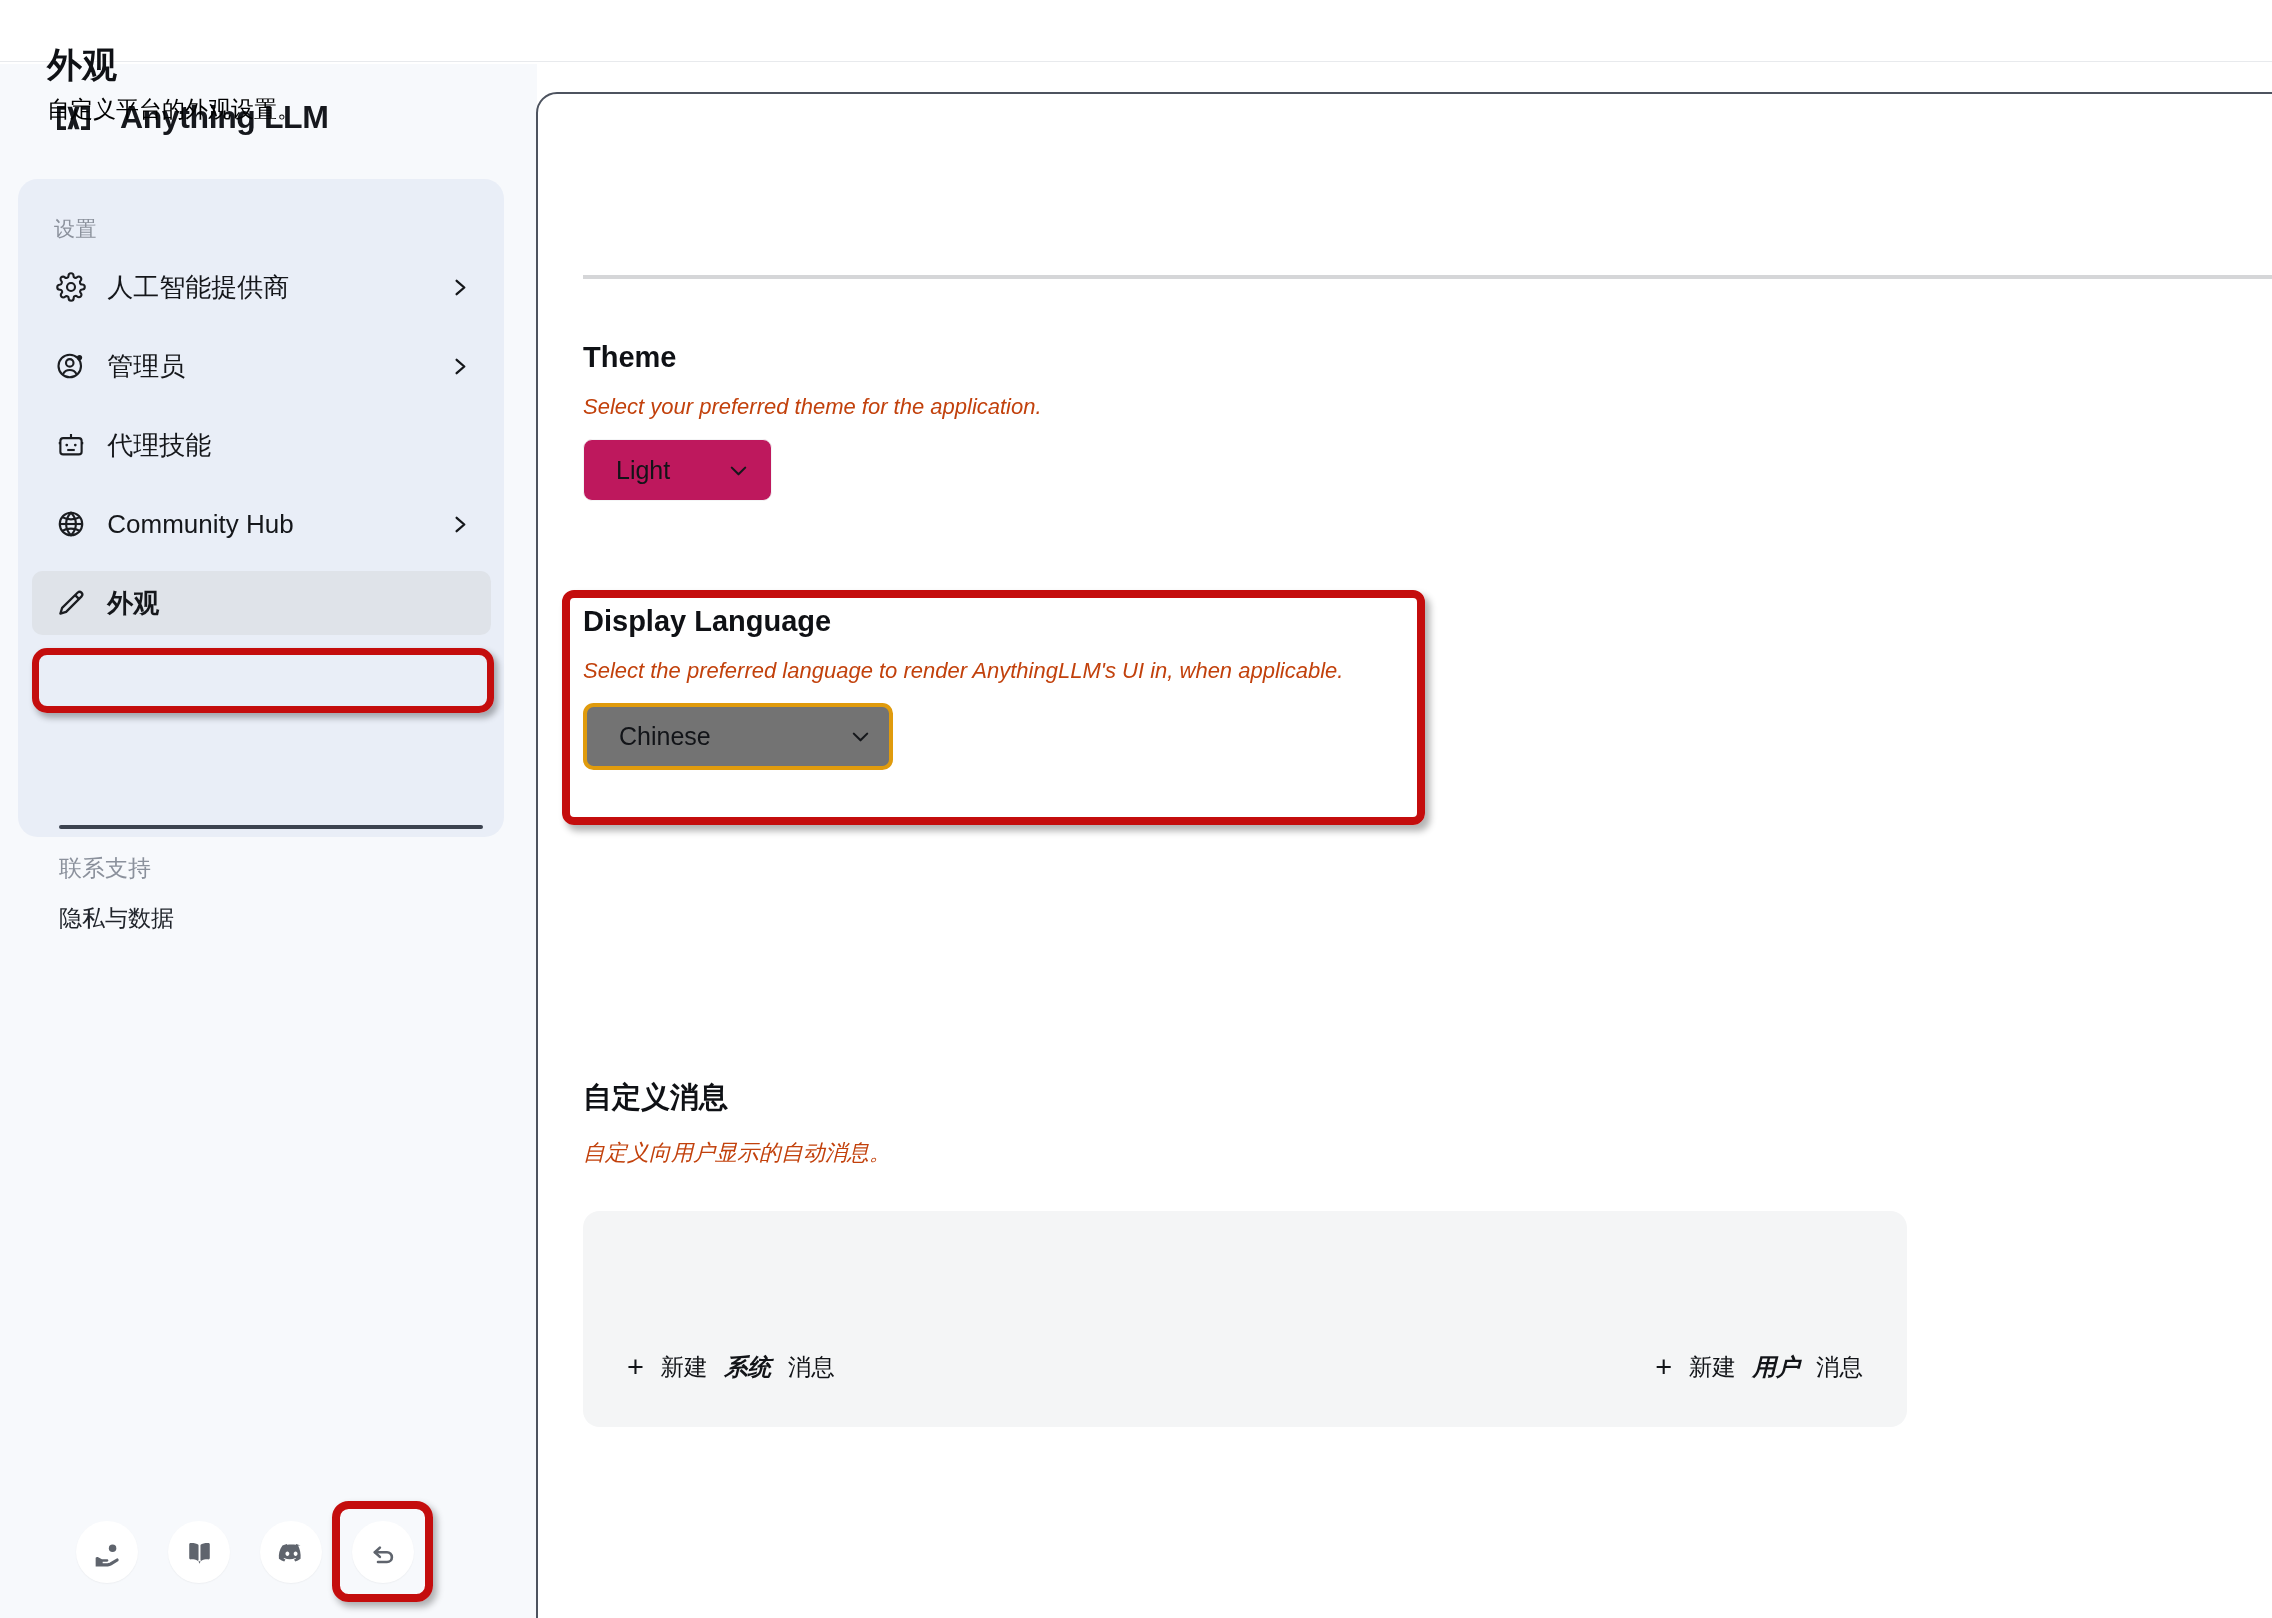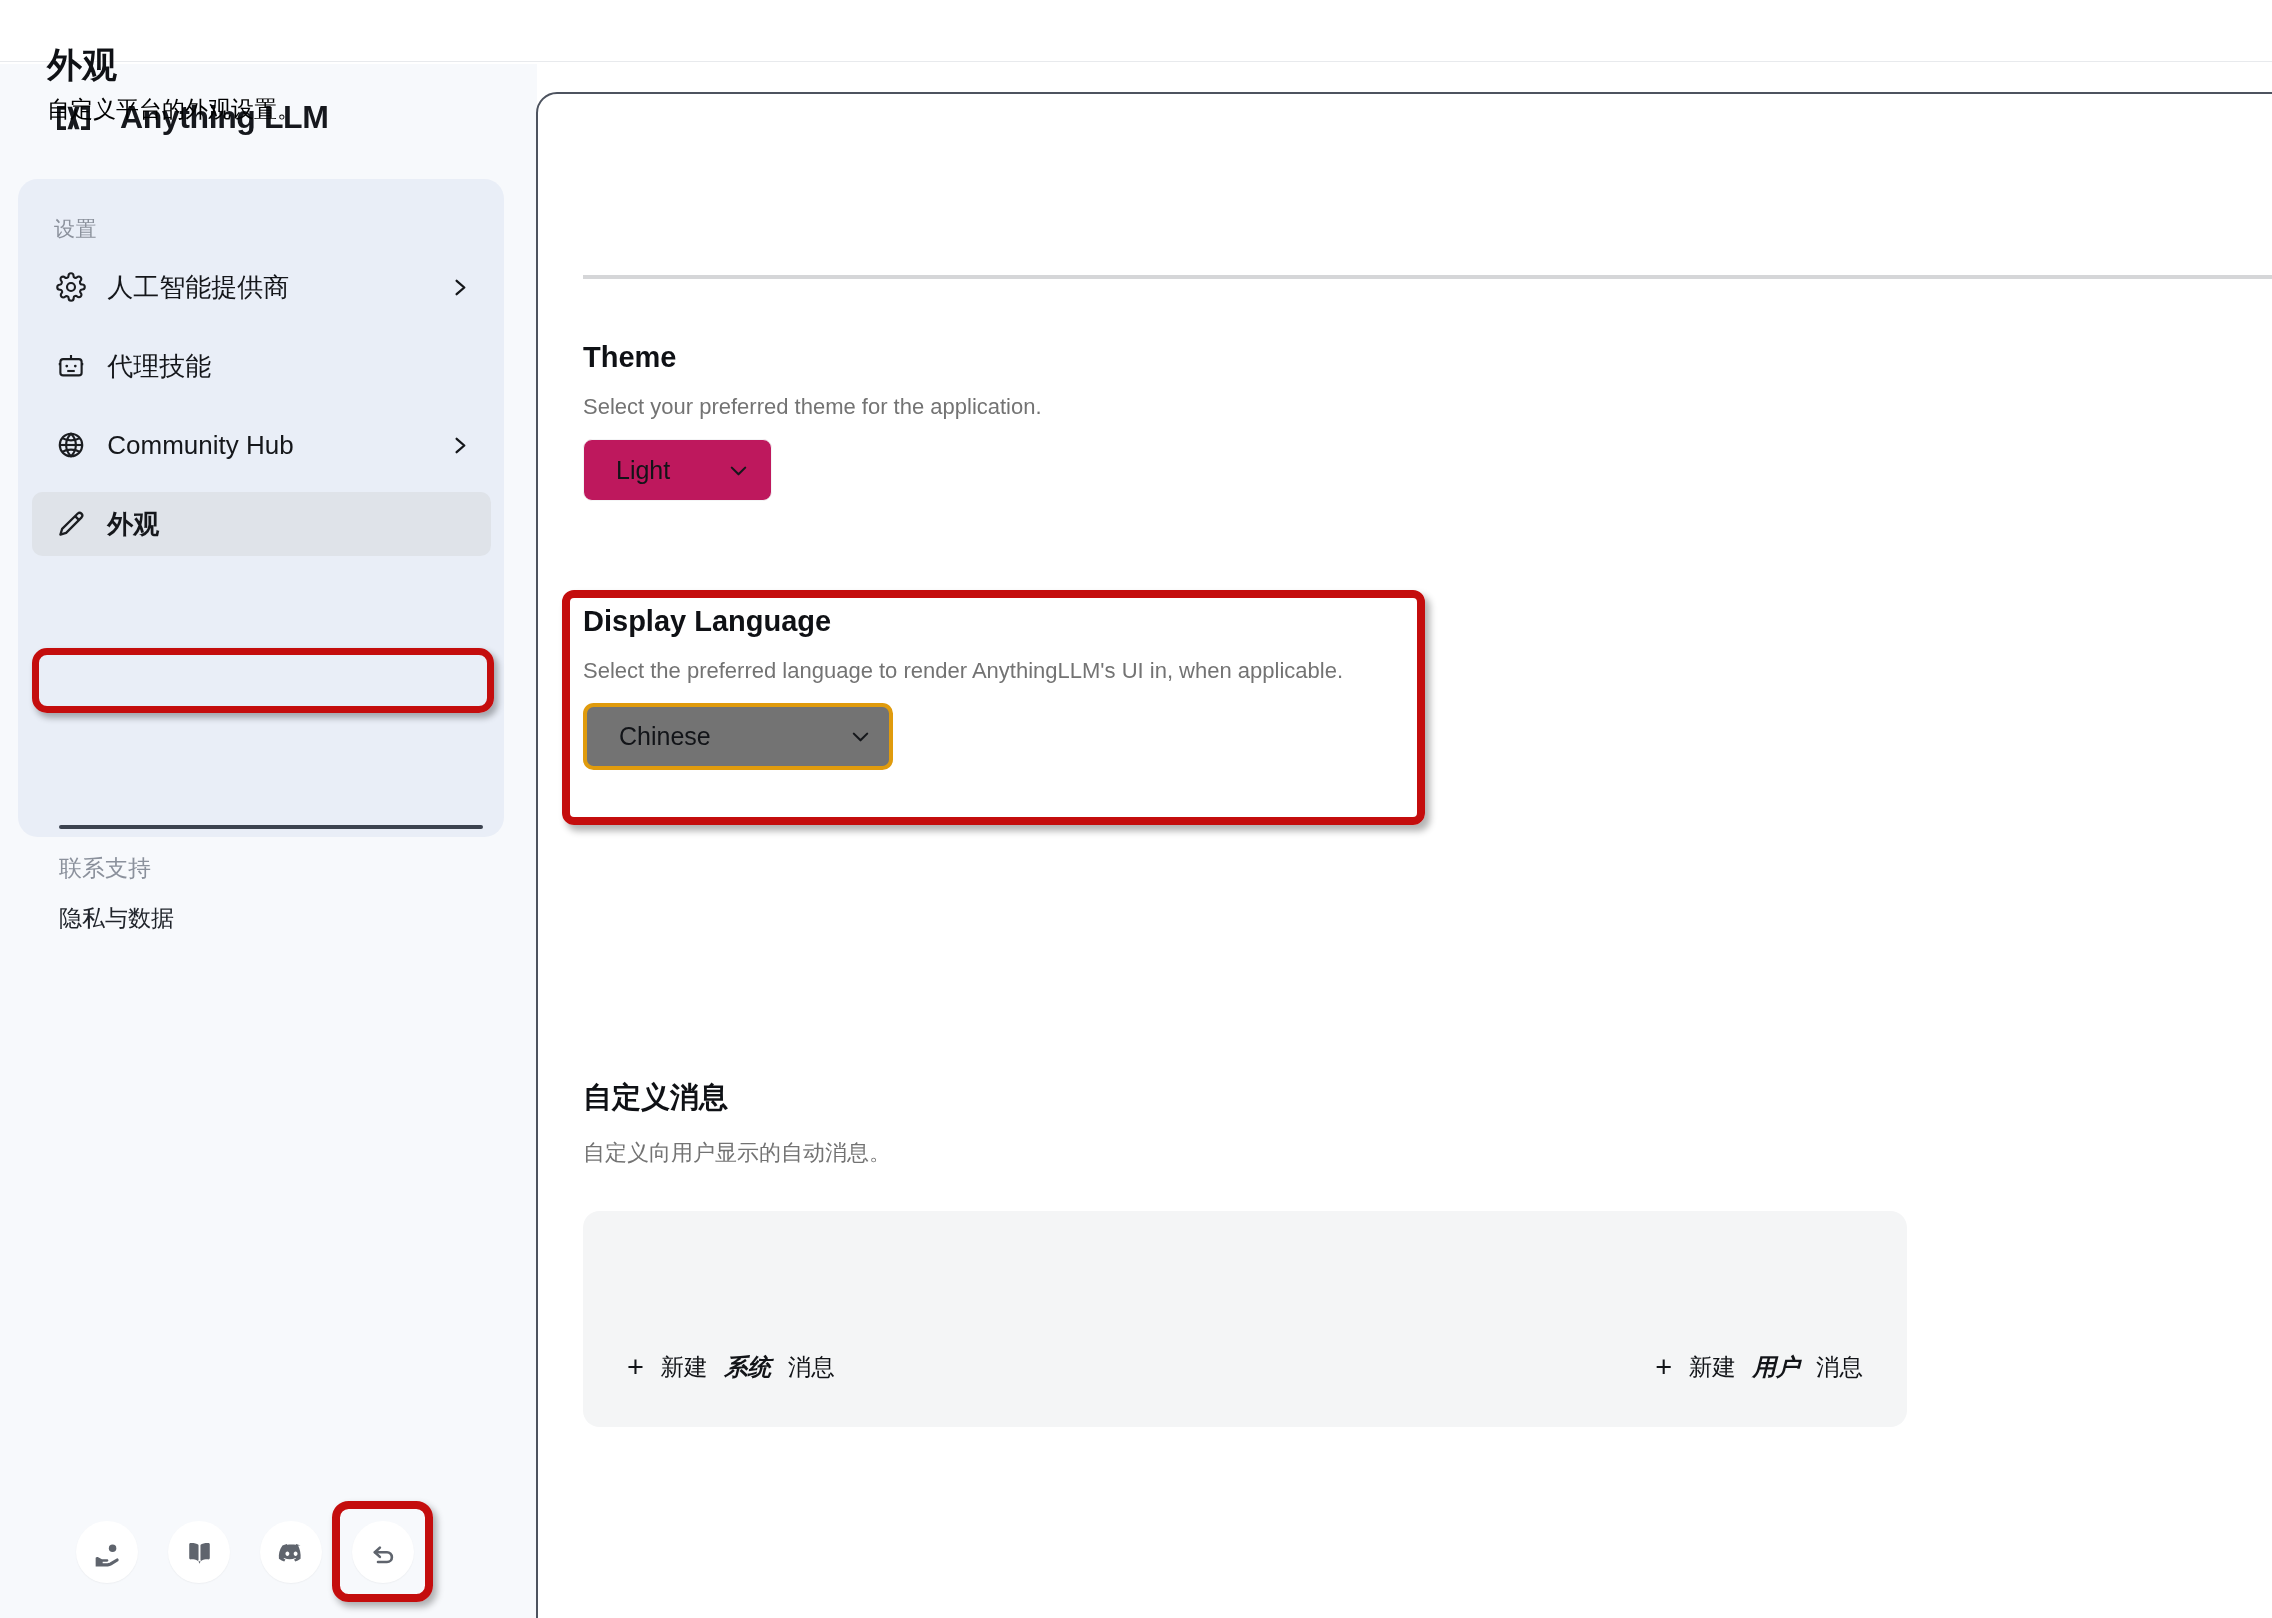--- a/index.html
+++ b/index.html
@@ -218,22 +218,23 @@
   .section { position: absolute; left: 583px; }
   .section-title {
     font-size: 29px;
     font-weight: 700;
     color: #0f1115;
     white-space: nowrap;
   }
   .section-desc {
     margin-top: 19.7px;
     font-size: 22px;
-    color: #737373;
-    white-space: nowrap;
+    color: #c2410c;
+    white-space: nowrap;
+    font-style: italic;
   }
 
   .select-box {
     margin-top: 19.7px;
     display: inline-flex;
     align-items: center;
     justify-content: space-between;
     height: 62px;
     background: #be185d;
     border: 1.5px solid #f4f5f6;
@@ -357,20 +358,36 @@
             </svg>
           </span>
           <span class="nav-label">人工智能提供商</span>
           <span class="nav-chevron">
             <svg viewBox="0 0 24 24" width="23" height="23" fill="none" stroke="currentColor" stroke-width="2.4" stroke-linecap="round" stroke-linejoin="round">
                 <polyline points="9 5 17 12 9 19"></polyline>
               </svg>
           </span>
         </div>
 
+        <div class="nav-item">
+          <span class="nav-icon">
+            <svg viewBox="0 0 24 24" width="30" height="30" fill="none" stroke="currentColor" stroke-width="1.7">
+              <circle cx="11" cy="12" r="9"></circle>
+              <circle cx="11" cy="9.5" r="3"></circle>
+              <path d="M5.6 18.4a6.2 6.2 0 0 1 10.8 0"></path>
+              <circle cx="18.8" cy="5.2" r="2.1" fill="currentColor" stroke="none"></circle>
+            </svg>
+          </span>
+          <span class="nav-label">管理员</span>
+          <span class="nav-chevron">
+            <svg viewBox="0 0 24 24" width="23" height="23" fill="none" stroke="currentColor" stroke-width="2.4" stroke-linecap="round" stroke-linejoin="round">
+                <polyline points="9 5 17 12 9 19"></polyline>
+              </svg>
+          </span>
+        </div>
 
         <div class="nav-item">
           <span class="nav-icon">
             <svg viewBox="0 0 24 24" width="30" height="30" fill="none" stroke="currentColor" stroke-width="1.7">
               <rect x="3.5" y="6.5" width="17" height="13" rx="2.2"></rect>
               <path d="M12 3.2v3.3"></path>
               <circle cx="8.6" cy="12" r="1.1" fill="currentColor" stroke="none"></circle>
               <circle cx="15.4" cy="12" r="1.1" fill="currentColor" stroke="none"></circle>
               <path d="M9 16h6"></path>
               <path d="M3.5 10.5h-1.3M20.5 10.5h1.3"></path>

